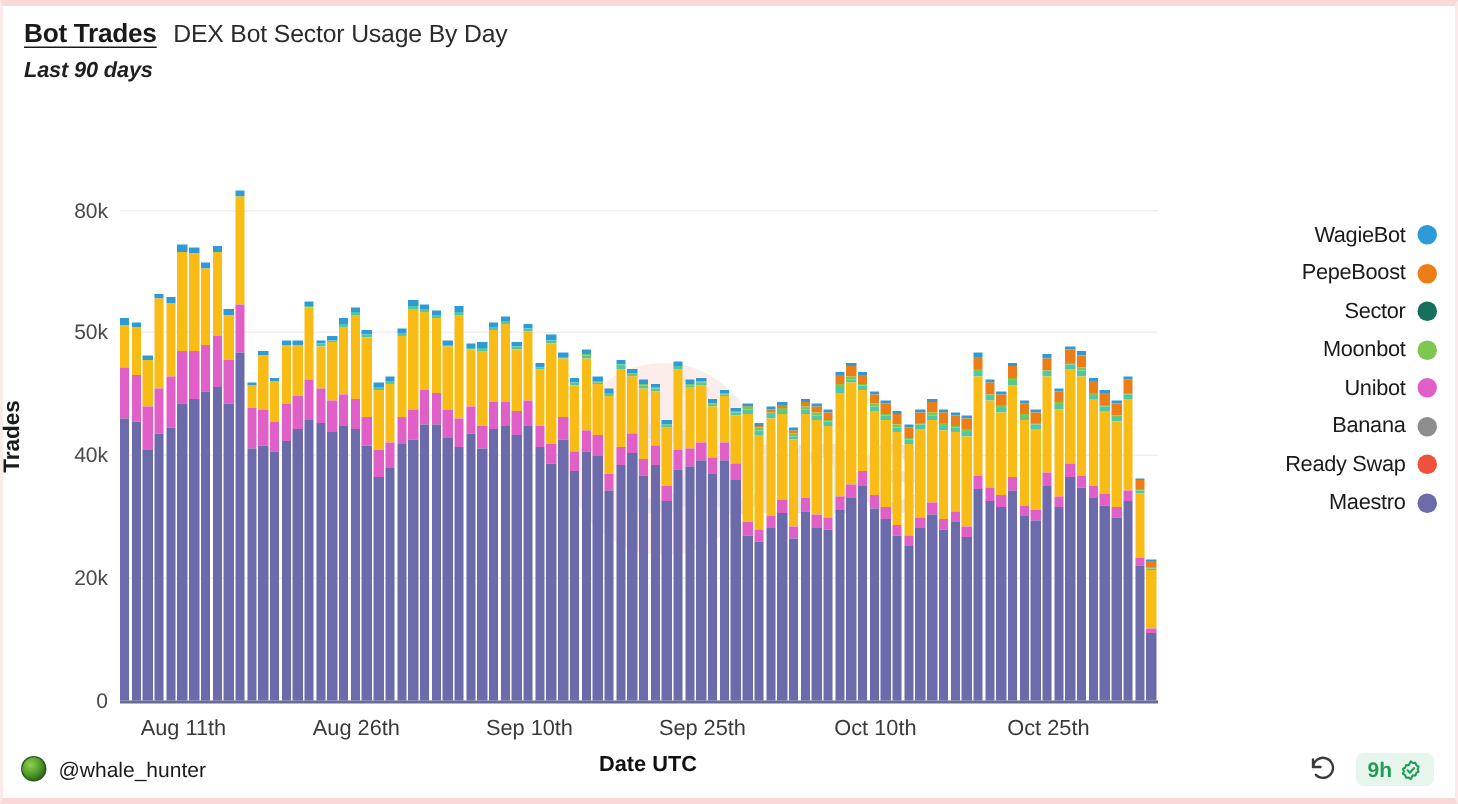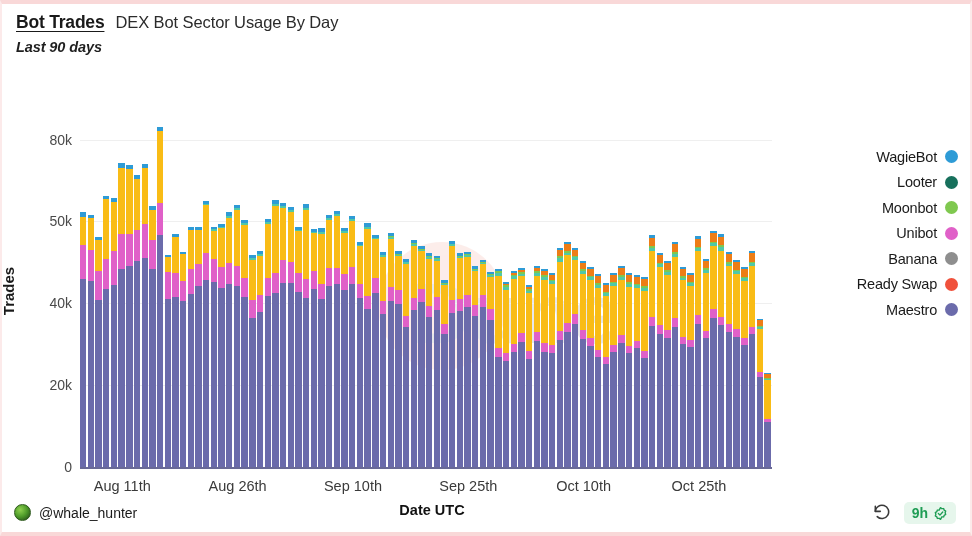--- a/index.html
+++ b/index.html
@@ -893,21 +893,25 @@
       <div class="xtick" style="left: 696.956px;">Oct 25th</div>
     </div>
   <div id="xtitle">Date UTC</div>
 
   <div id="legend">
       <div class="leg-item">
         <span class="leg-label">WagieBot</span>
         <span class="leg-dot" style="background: rgb(46, 155, 214);"></span>
       </div>
       <div class="leg-item">
-        <span class="leg-label">Looter</span>
+        <span class="leg-label">PepeBoost</span>
+        <span class="leg-dot" style="background: rgb(237, 125, 22);"></span>
+      </div>
+      <div class="leg-item">
+        <span class="leg-label">Sector</span>
         <span class="leg-dot" style="background: rgb(23, 112, 92);"></span>
       </div>
       <div class="leg-item">
         <span class="leg-label">Moonbot</span>
         <span class="leg-dot" style="background: rgb(127, 200, 79);"></span>
       </div>
       <div class="leg-item">
         <span class="leg-label">Unibot</span>
         <span class="leg-dot" style="background: rgb(224, 96, 200);"></span>
       </div>

